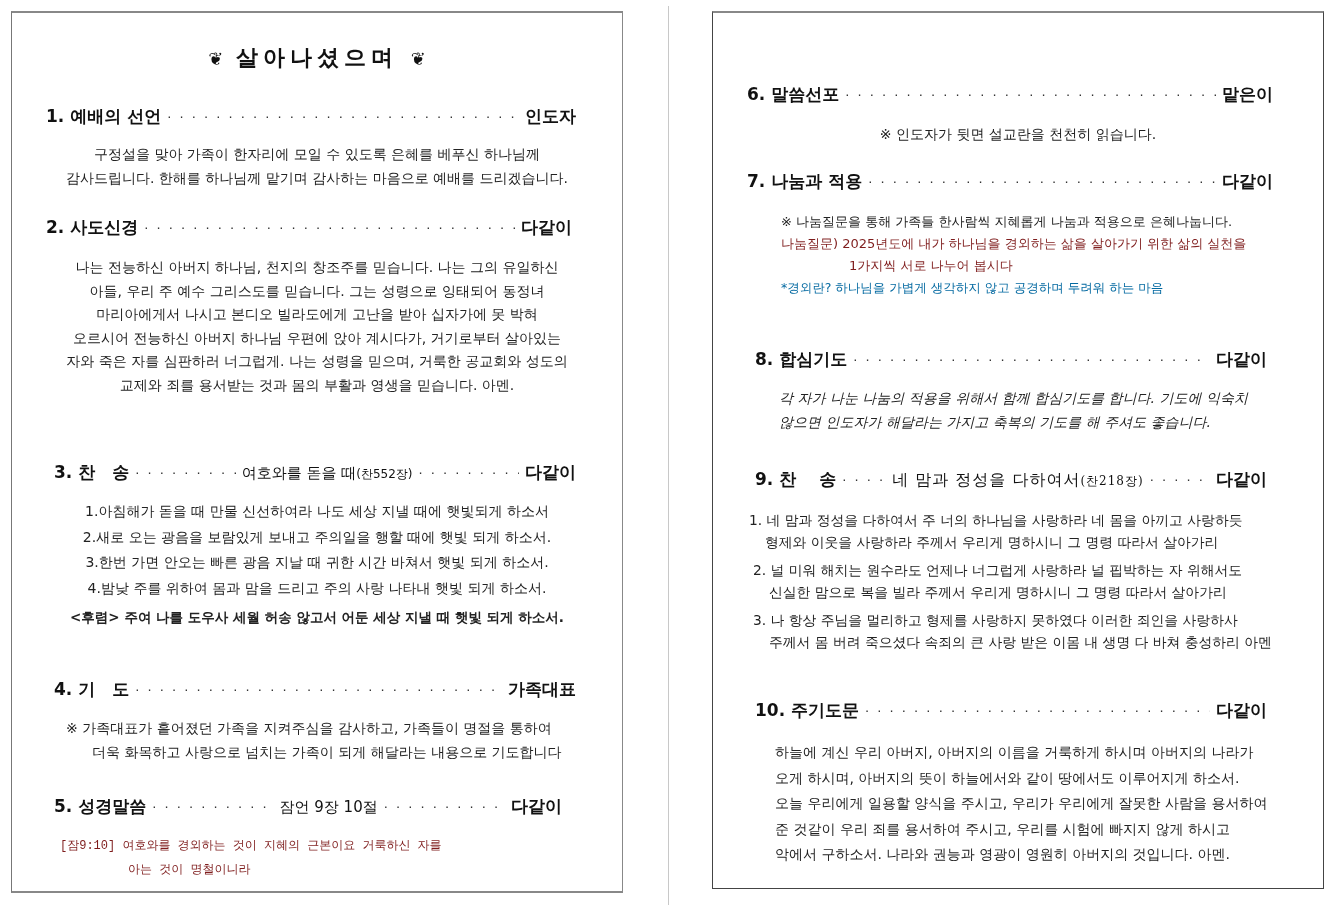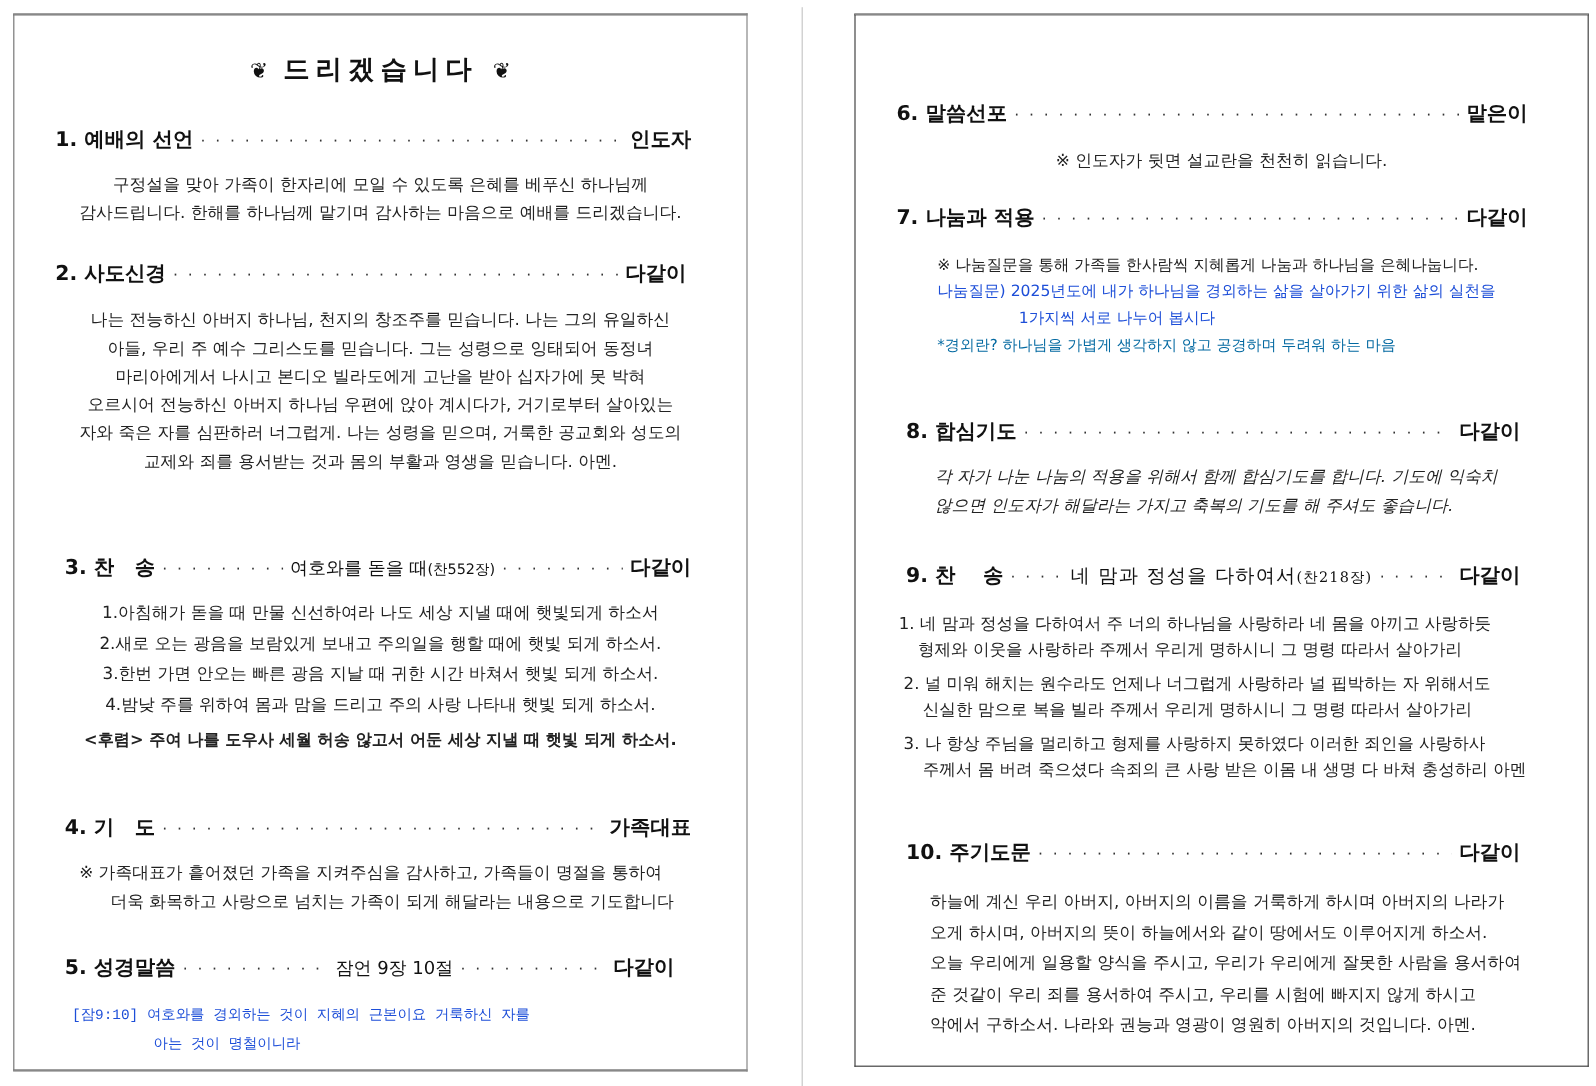--- a/index.html
+++ b/index.html
@@ -19,34 +19,34 @@
   .head { position:absolute; display:flex; align-items:baseline; font-size:17px; font-weight:bold; white-space:nowrap; }
   .head .dots { flex:1; overflow:hidden; font-weight:normal; color:#333; letter-spacing:2px; font-size:13px; margin:0 6px;
                 white-space:nowrap; }
   .head .dots::before { content:"· · · · · · · · · · · · · · · · · · · · · · · · · · · · · · · · · · · · · · · · · · · · · · · · · · · · · · · · · · · · · · · · · · · · · ·"; }
   .head .mid { font-weight:normal; font-size:15px; }
   .head .mid small { font-size:12px; }
   .head .role { font-weight:bold; }
 
   .para { position:absolute; font-size:14px; line-height:23.5px; color:#222; }
   .center { text-align:center; }
-  .red { color:#1d4ed8; }
+  .red { color:#7f1d1d; }
   .blue { color:#0369a1; }
   .bold { font-weight:bold; }
   .line { white-space:nowrap; }
 </style>
 </head>
 <body>
 
 <div class="divider"></div>
 
 <div class="page" id="page-left">
   <div class="title">
     <span class="orn">❦</span>
-    <span>드리겠습니다</span>
+    <span>살아나셨으며</span>
     <span class="orn">❦</span>
   </div>
 
   <div class="head" style="left:34px; right:46px; top:92px;">
     <span>1.</span>&nbsp;
     <span>예배의 선언</span>
     <span class="dots"></span>
     <span class="role">인도자</span>
   </div>
   <div class="para center" style="left:10px; right:10px; top:130px;">
@@ -122,21 +122,21 @@
     <div class="line">※ 인도자가 뒷면 설교란을 천천히 읽습니다.</div>
   </div>
 
   <div class="head" style="left:34px; right:50px; top:157px;">
     <span>7.</span>&nbsp;
     <span>나눔과 적용</span>
     <span class="dots"></span>
     <span class="role">다같이</span>
   </div>
   <div class="para" style="left:68px; right:6px; top:198px; font-size:13px; line-height:22px;">
-    <div class="line">※ 나눔질문을 통해 가족들 한사람씩 지혜롭게 나눔과 하나님을 은혜나눕니다.</div>
+    <div class="line">※ 나눔질문을 통해 가족들 한사람씩 지혜롭게 나눔과 적용으로 은혜나눕니다.</div>
     <div class="line red">나눔질문) 2025년도에 내가 하나님을 경외하는 삶을 살아가기 위한 삶의 실천을</div>
     <div class="line red" style="padding-left:68px;">1가지씩 서로 나누어 봅시다</div>
     <div class="line blue" style="font-size:12.5px;">*경외란? 하나님을 가볍게 생각하지 않고 공경하며 두려워 하는 마음</div>
   </div>
 
   <div class="head" style="left:42px; right:56px; top:335px;">
     <span>8.</span>&nbsp;
     <span>합심기도</span>
     <span class="dots"></span>
     <span class="role">다같이</span>

